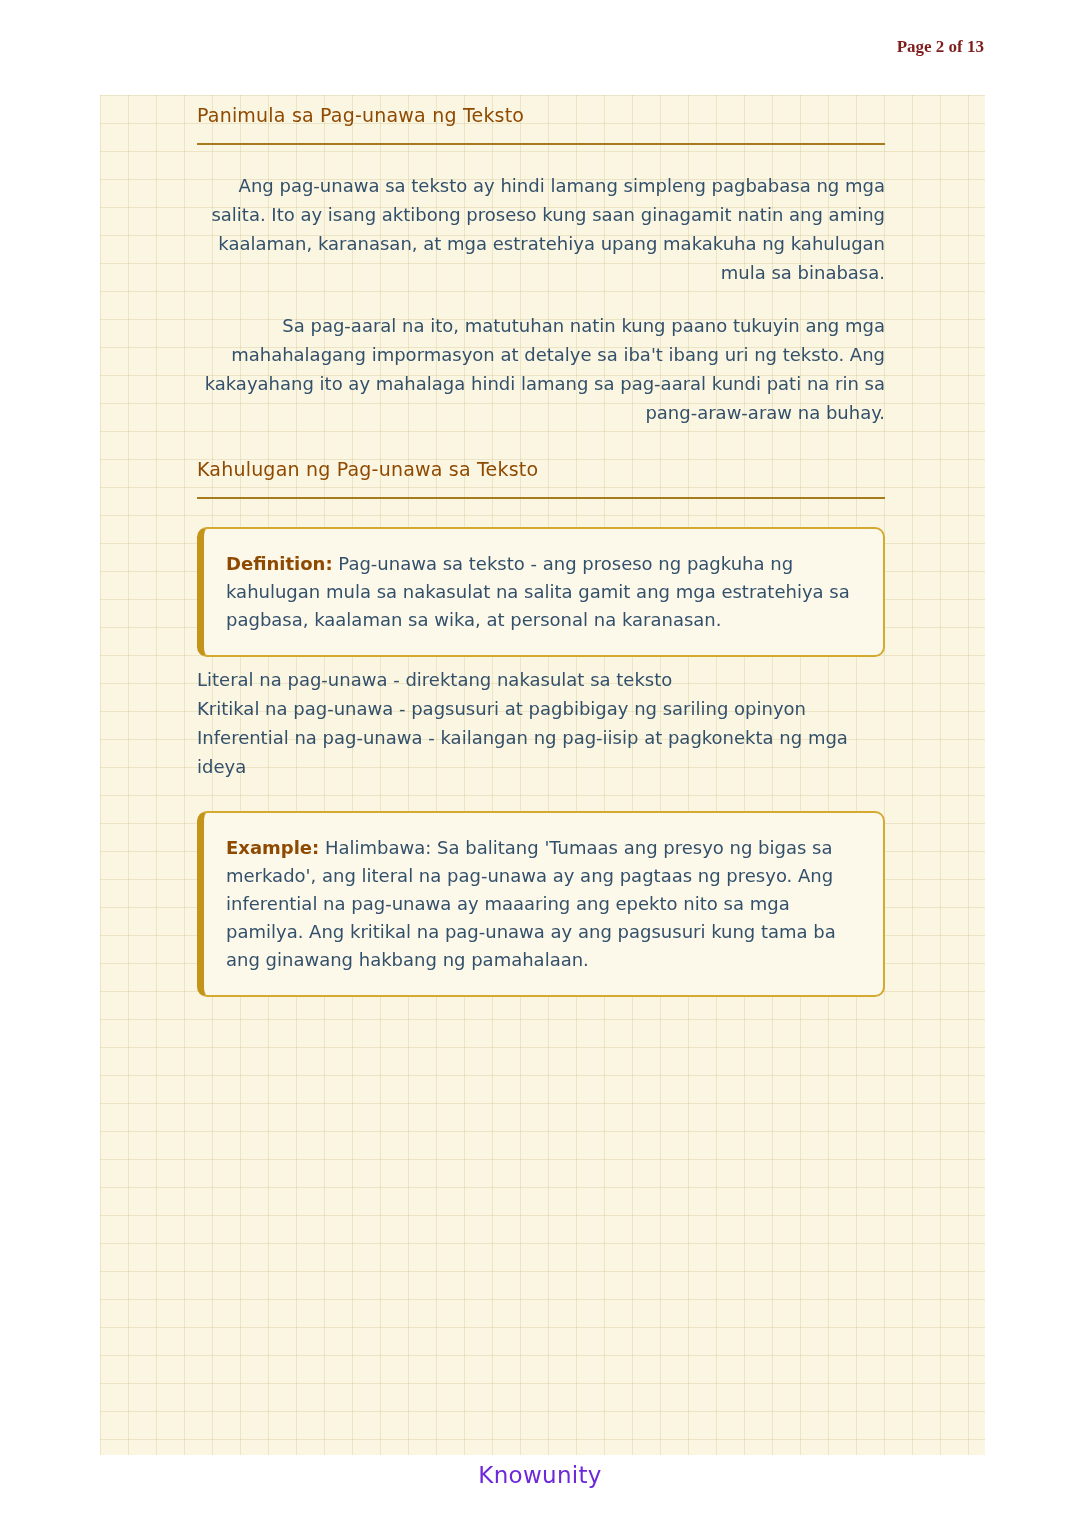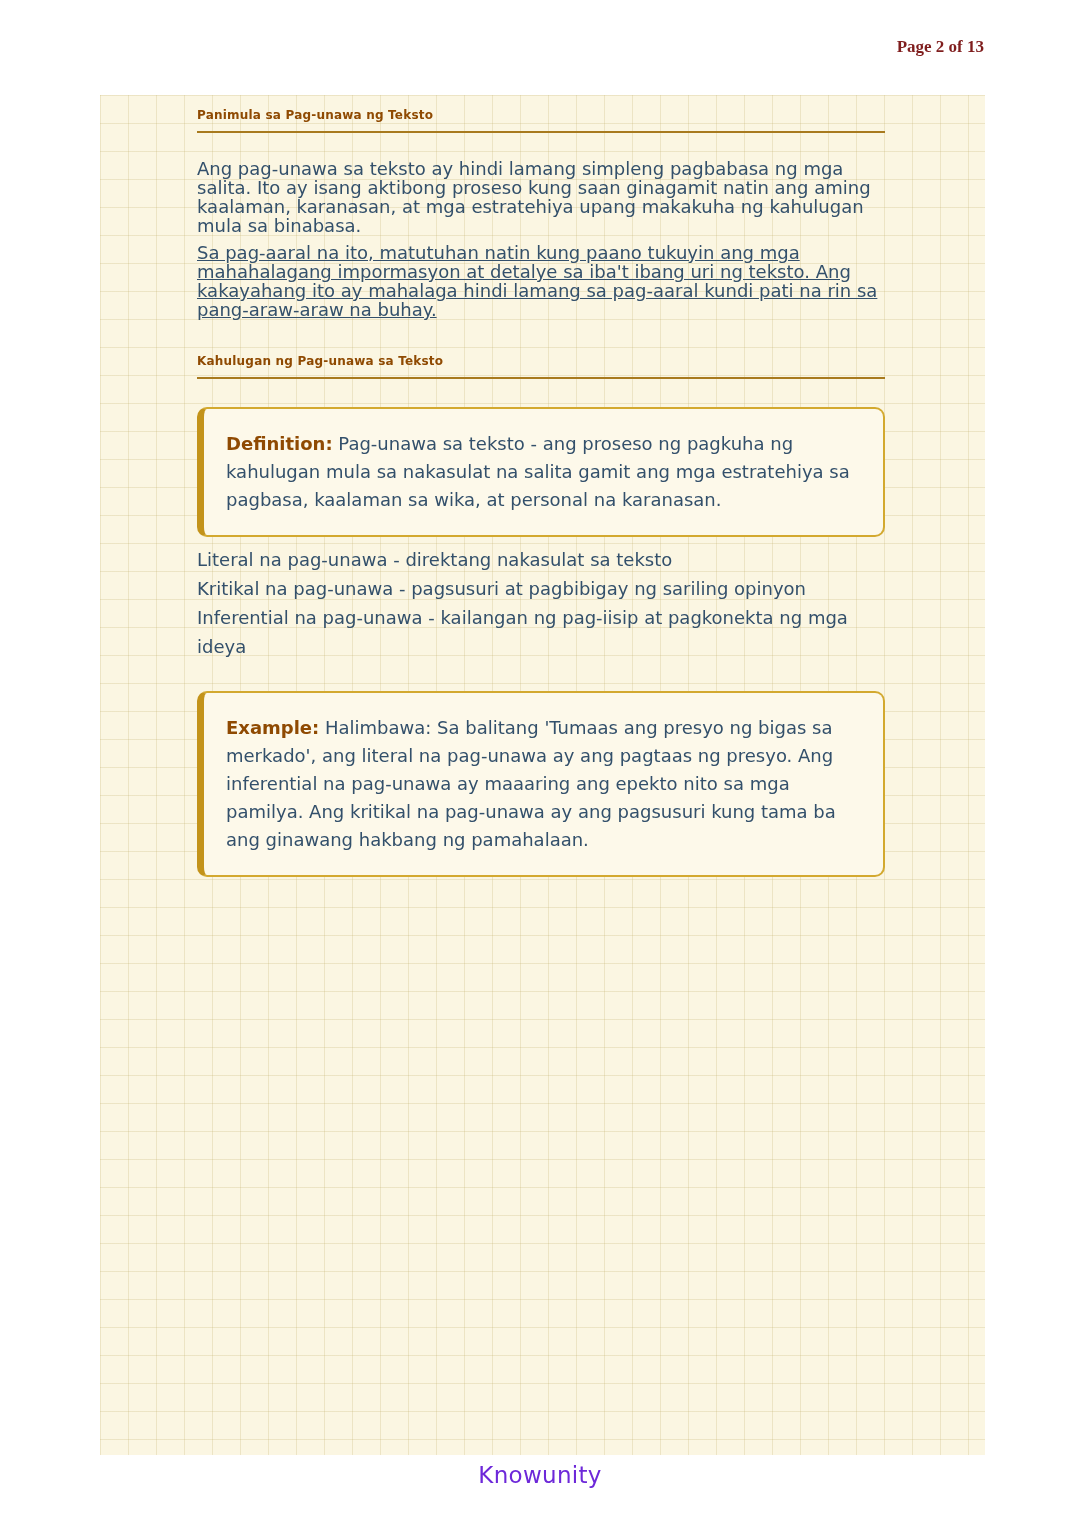--- a/index.html
+++ b/index.html
@@ -36,36 +36,37 @@
     background-size: 28px 28px;
   }
 
   .content {
     padding: 8px 100px 0 97px;
     color: #33506b;
     font-size: 18px;
   }
 
   .section-title {
-    font-size: 12px;
-    font-weight: bold;
+    font-size: 19px;
+    font-weight: normal;
     color: #8f4a02;
     line-height: 24px;
-    padding-bottom: 4px;
+    padding-bottom: 16px;
     border-bottom: 2px solid #a87a1e;
     letter-spacing: 0.2px;
   }
 
   .section-title.second { margin-top: 30px; }
 
   .para {
-    line-height: 19px;
+    line-height: 29px;
     margin-top: 26px;
+    text-align: right;
   }
-  .para.second { margin-top: 8px; text-decoration: underline; }
+  .para.second { margin-top: 24px; }
   .para.intro { margin-top: 32px; }
 
   .callout {
     margin-top: 28px;
     background: #fdf9ea;
     border: 2px solid #d3a92f;
     border-left: 7px solid #c3931a;
     border-radius: 10px;
     padding: 21px 22px 21px 22px;
     line-height: 28px;

